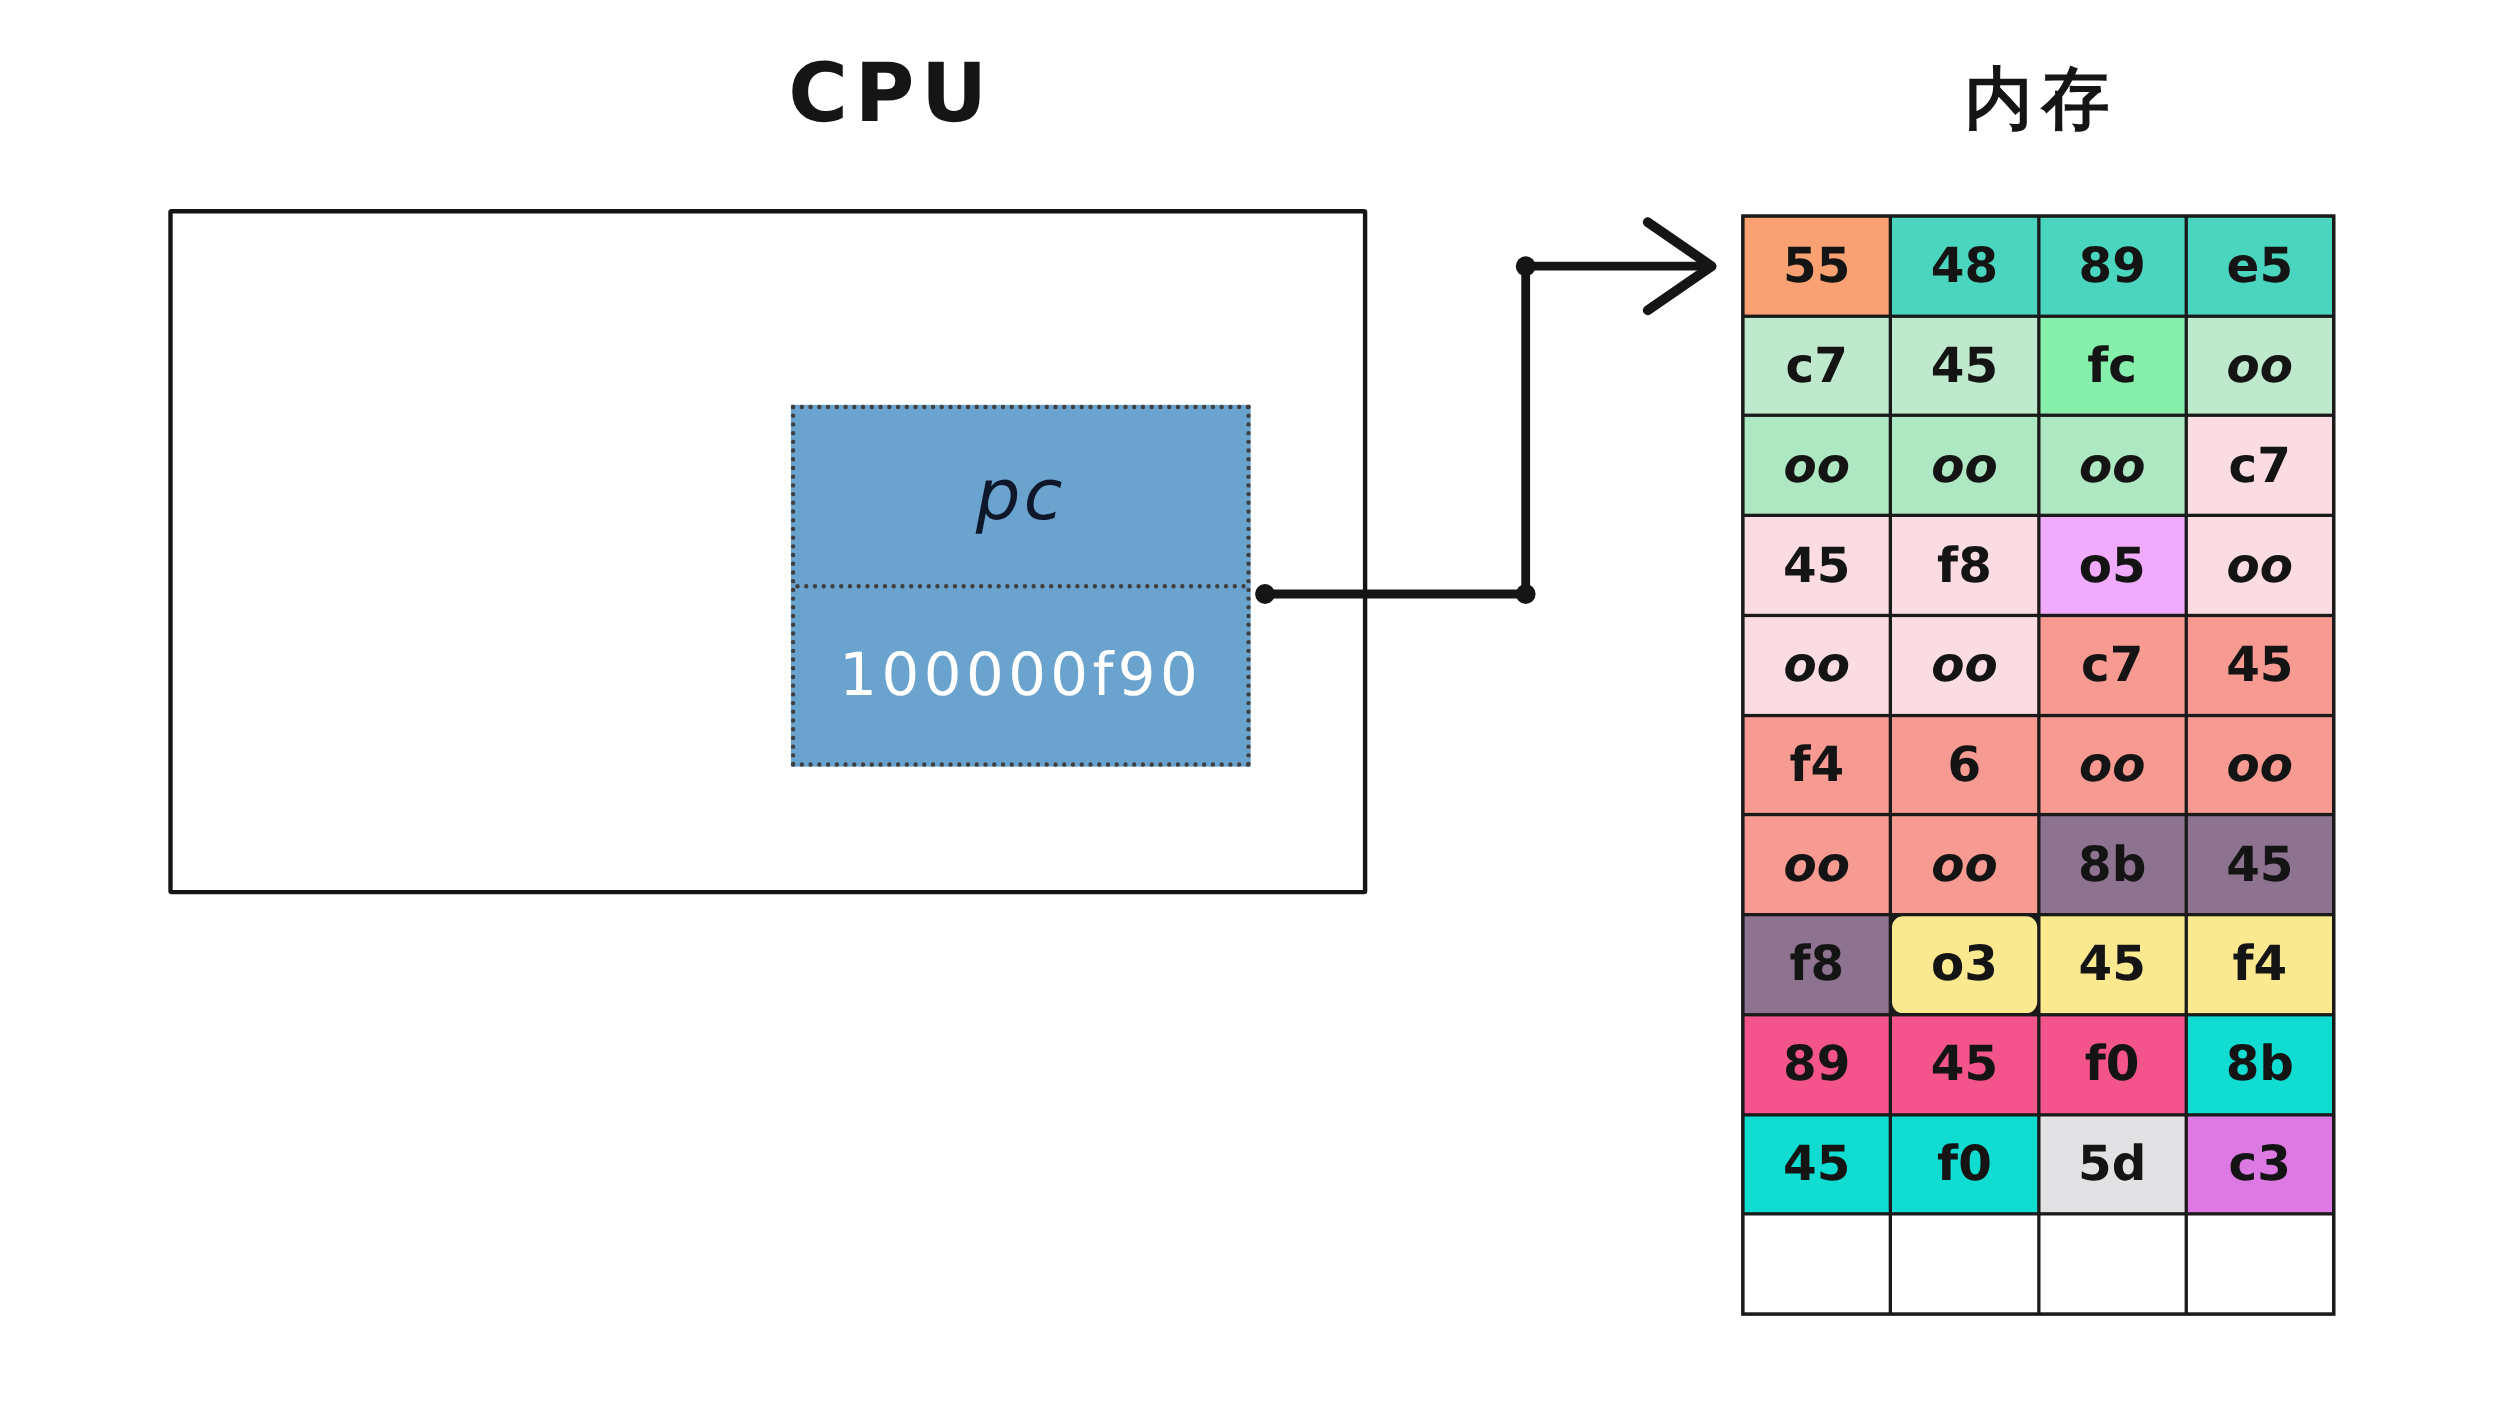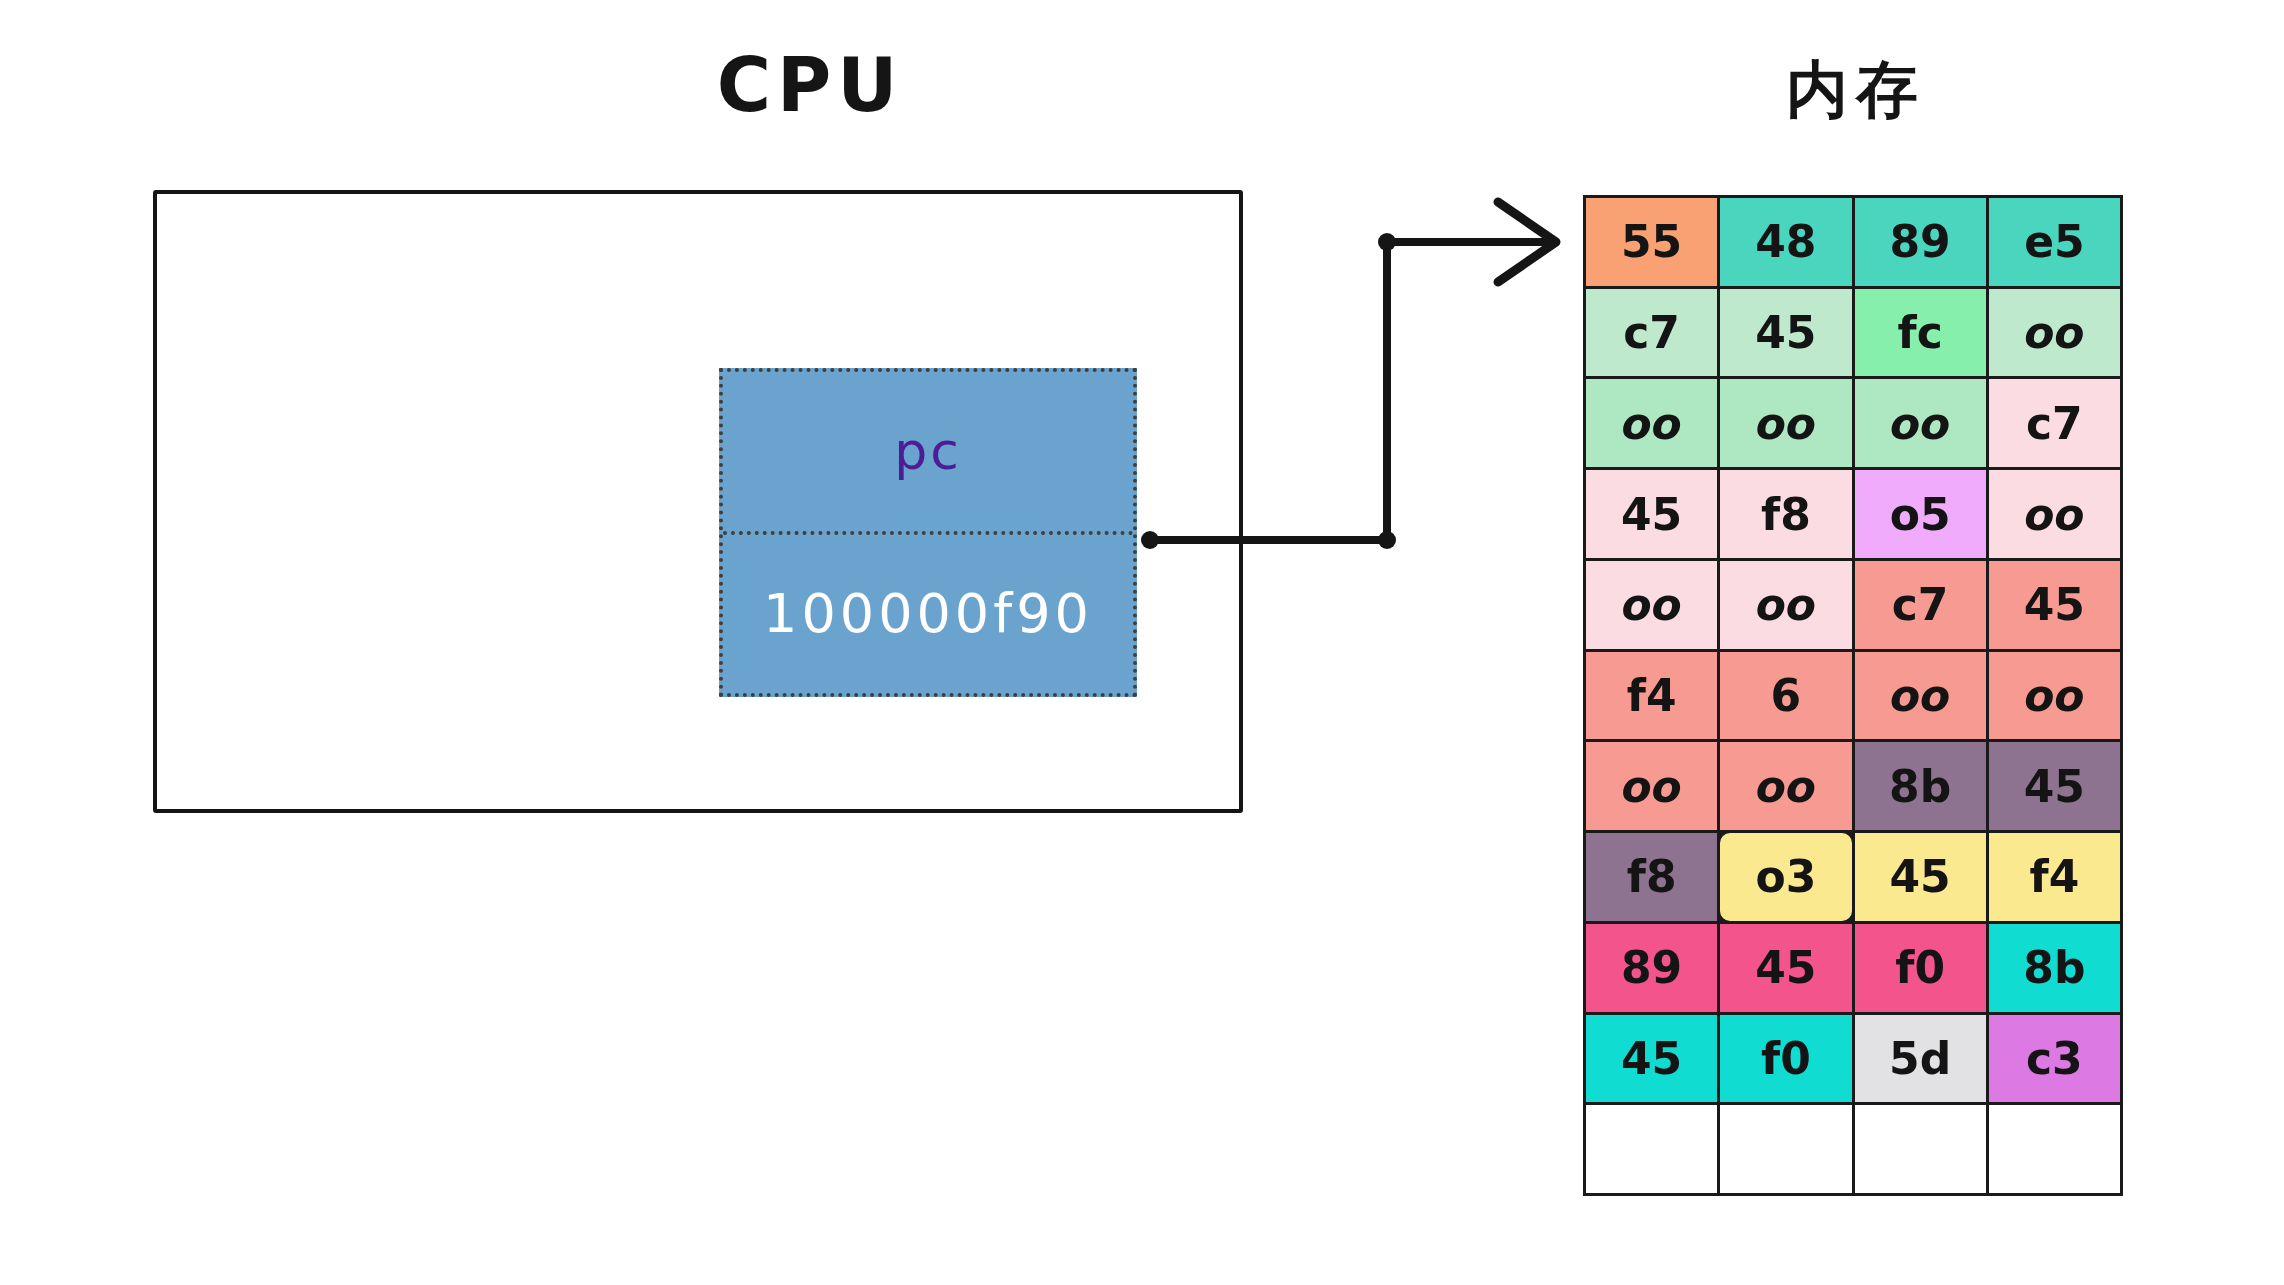--- a/index.html
+++ b/index.html
@@ -20,21 +20,21 @@
     position:absolute;left:719px;top:368px;width:418px;height:329px;
     border:4px dotted #3f3f3f;box-sizing:border-box;display:flex;flex-direction:column;
   }
   #pc-name-row{
     flex:1;display:flex;align-items:center;justify-content:center;
     border-bottom:4px dotted #3f3f3f;box-sizing:border-box;
   }
   #pc-value-row{
     flex:1;display:flex;align-items:center;justify-content:center;box-sizing:border-box;
   }
-  #pc-name-row span{color:#4c1d95;font-size:52px;letter-spacing:3px;}
+  #pc-name-row span{color:#0f172a;font-size:64px;letter-spacing:3px;font-style:italic;}
   #pc-value-row span{color:#ffffff;font-size:54px;letter-spacing:4px;}
   #memory-grid{
     position:absolute;left:1583px;top:195px;width:540px;height:1001px;
     background:#1a1a1a;border:3px solid #1a1a1a;box-sizing:border-box;
     display:grid;grid-template-columns:repeat(4,1fr);grid-template-rows:repeat(11,1fr);
     gap:3px;
   }
   .mem-cell{
     display:flex;align-items:center;justify-content:center;
     color:#141414;font-size:44px;font-weight:700;background:#ffffff;

